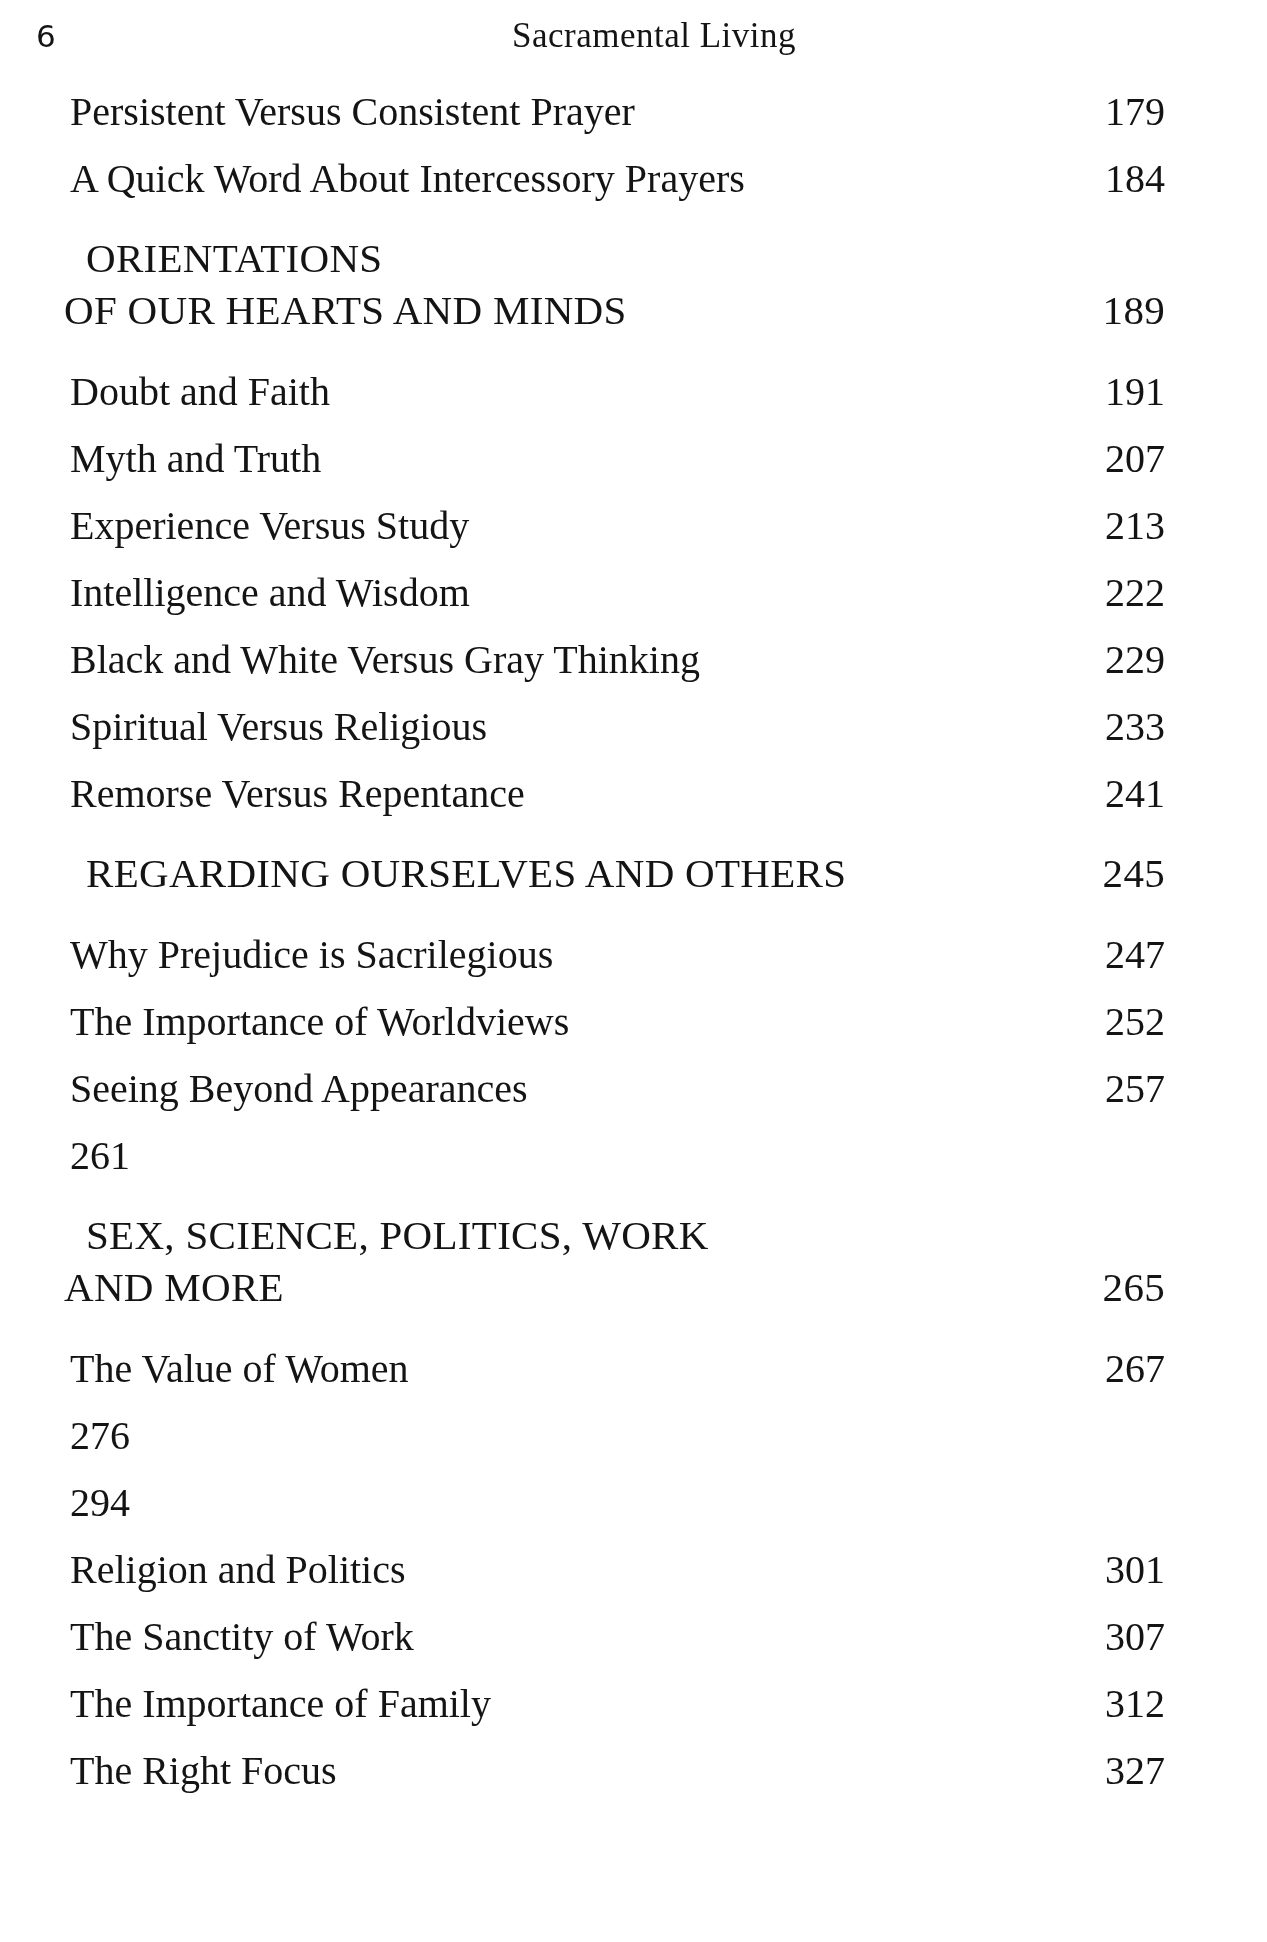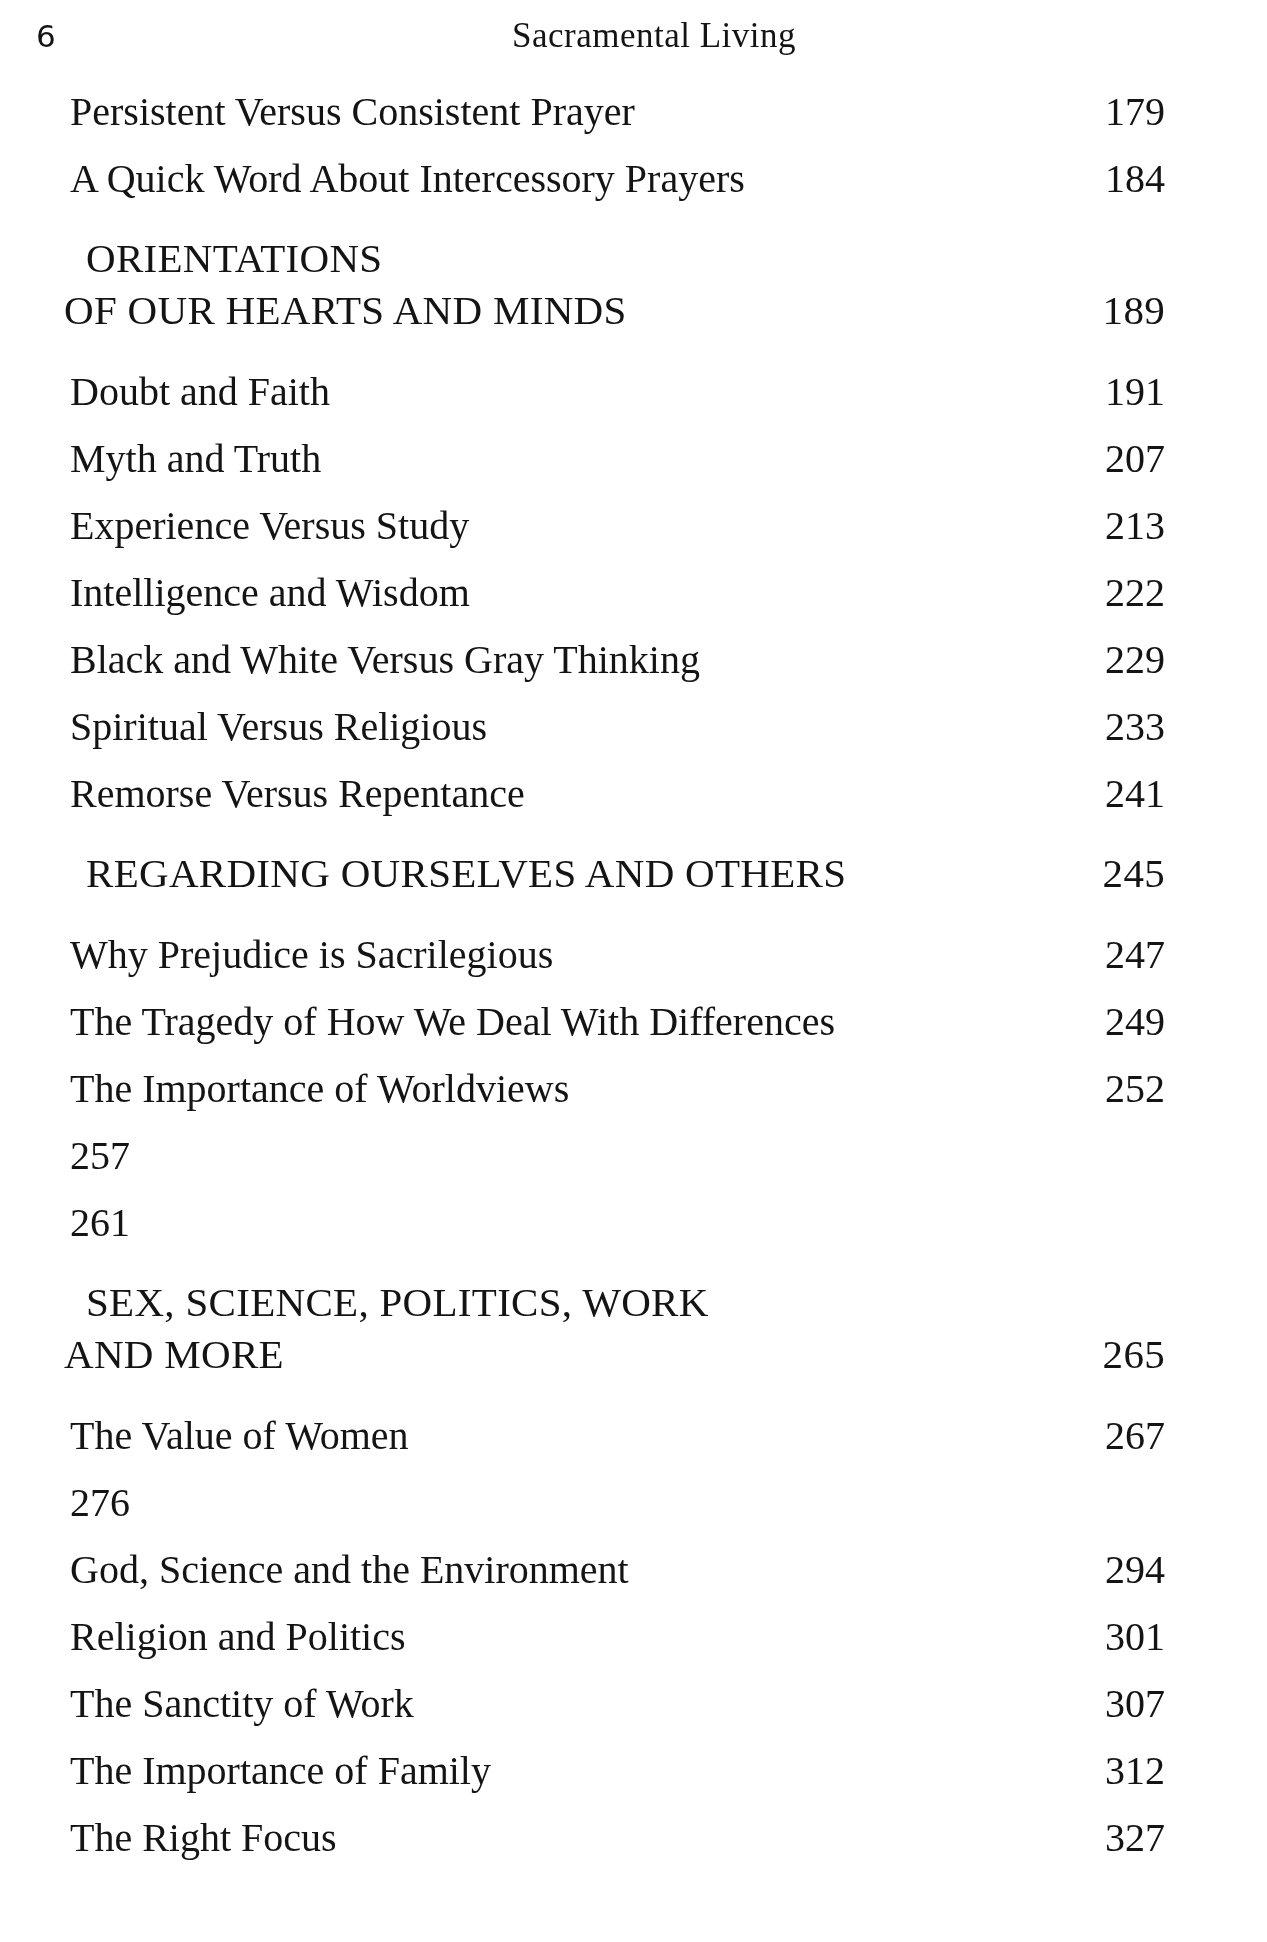--- a/index.html
+++ b/index.html
@@ -109,28 +109,25 @@
       <div class="row heading-row indent">
         <span class="title-text">REGARDING OURSELVES AND OTHERS</span>
         <span class="pagenum">245</span>
       </div>
       <div class="section-entries">
         <div class="row entry-row indent">
           <span class="title-text">Why Prejudice is Sacrilegious</span>
           <span class="pagenum">247</span>
         </div>
         <div class="row entry-row indent">
-          <span class="title-text">The Tragedy of How We Deal With Differences</span>
-          <span class="pagenum">249</span>
-        </div>
-        <div class="row entry-row indent">
           <span class="title-text">The Importance of Worldviews</span>
           <span class="pagenum">252</span>
         </div>
         <div class="row entry-row indent">
+          <span class="title-text">Seeing Beyond Appearances</span>
           <span class="pagenum">257</span>
         </div>
         <div class="row entry-row indent">
           <span class="pagenum">261</span>
         </div>
       </div>
     </section>
 
     <section class="section">
       <div class="row heading-row indent">
@@ -142,21 +139,20 @@
       </div>
       <div class="section-entries">
         <div class="row entry-row indent">
           <span class="title-text">The Value of Women</span>
           <span class="pagenum">267</span>
         </div>
         <div class="row entry-row indent">
           <span class="pagenum">276</span>
         </div>
         <div class="row entry-row indent">
-          <span class="title-text">God, Science and the Environment</span>
           <span class="pagenum">294</span>
         </div>
         <div class="row entry-row indent">
           <span class="title-text">Religion and Politics</span>
           <span class="pagenum">301</span>
         </div>
         <div class="row entry-row indent">
           <span class="title-text">The Sanctity of Work</span>
           <span class="pagenum">307</span>
         </div>

